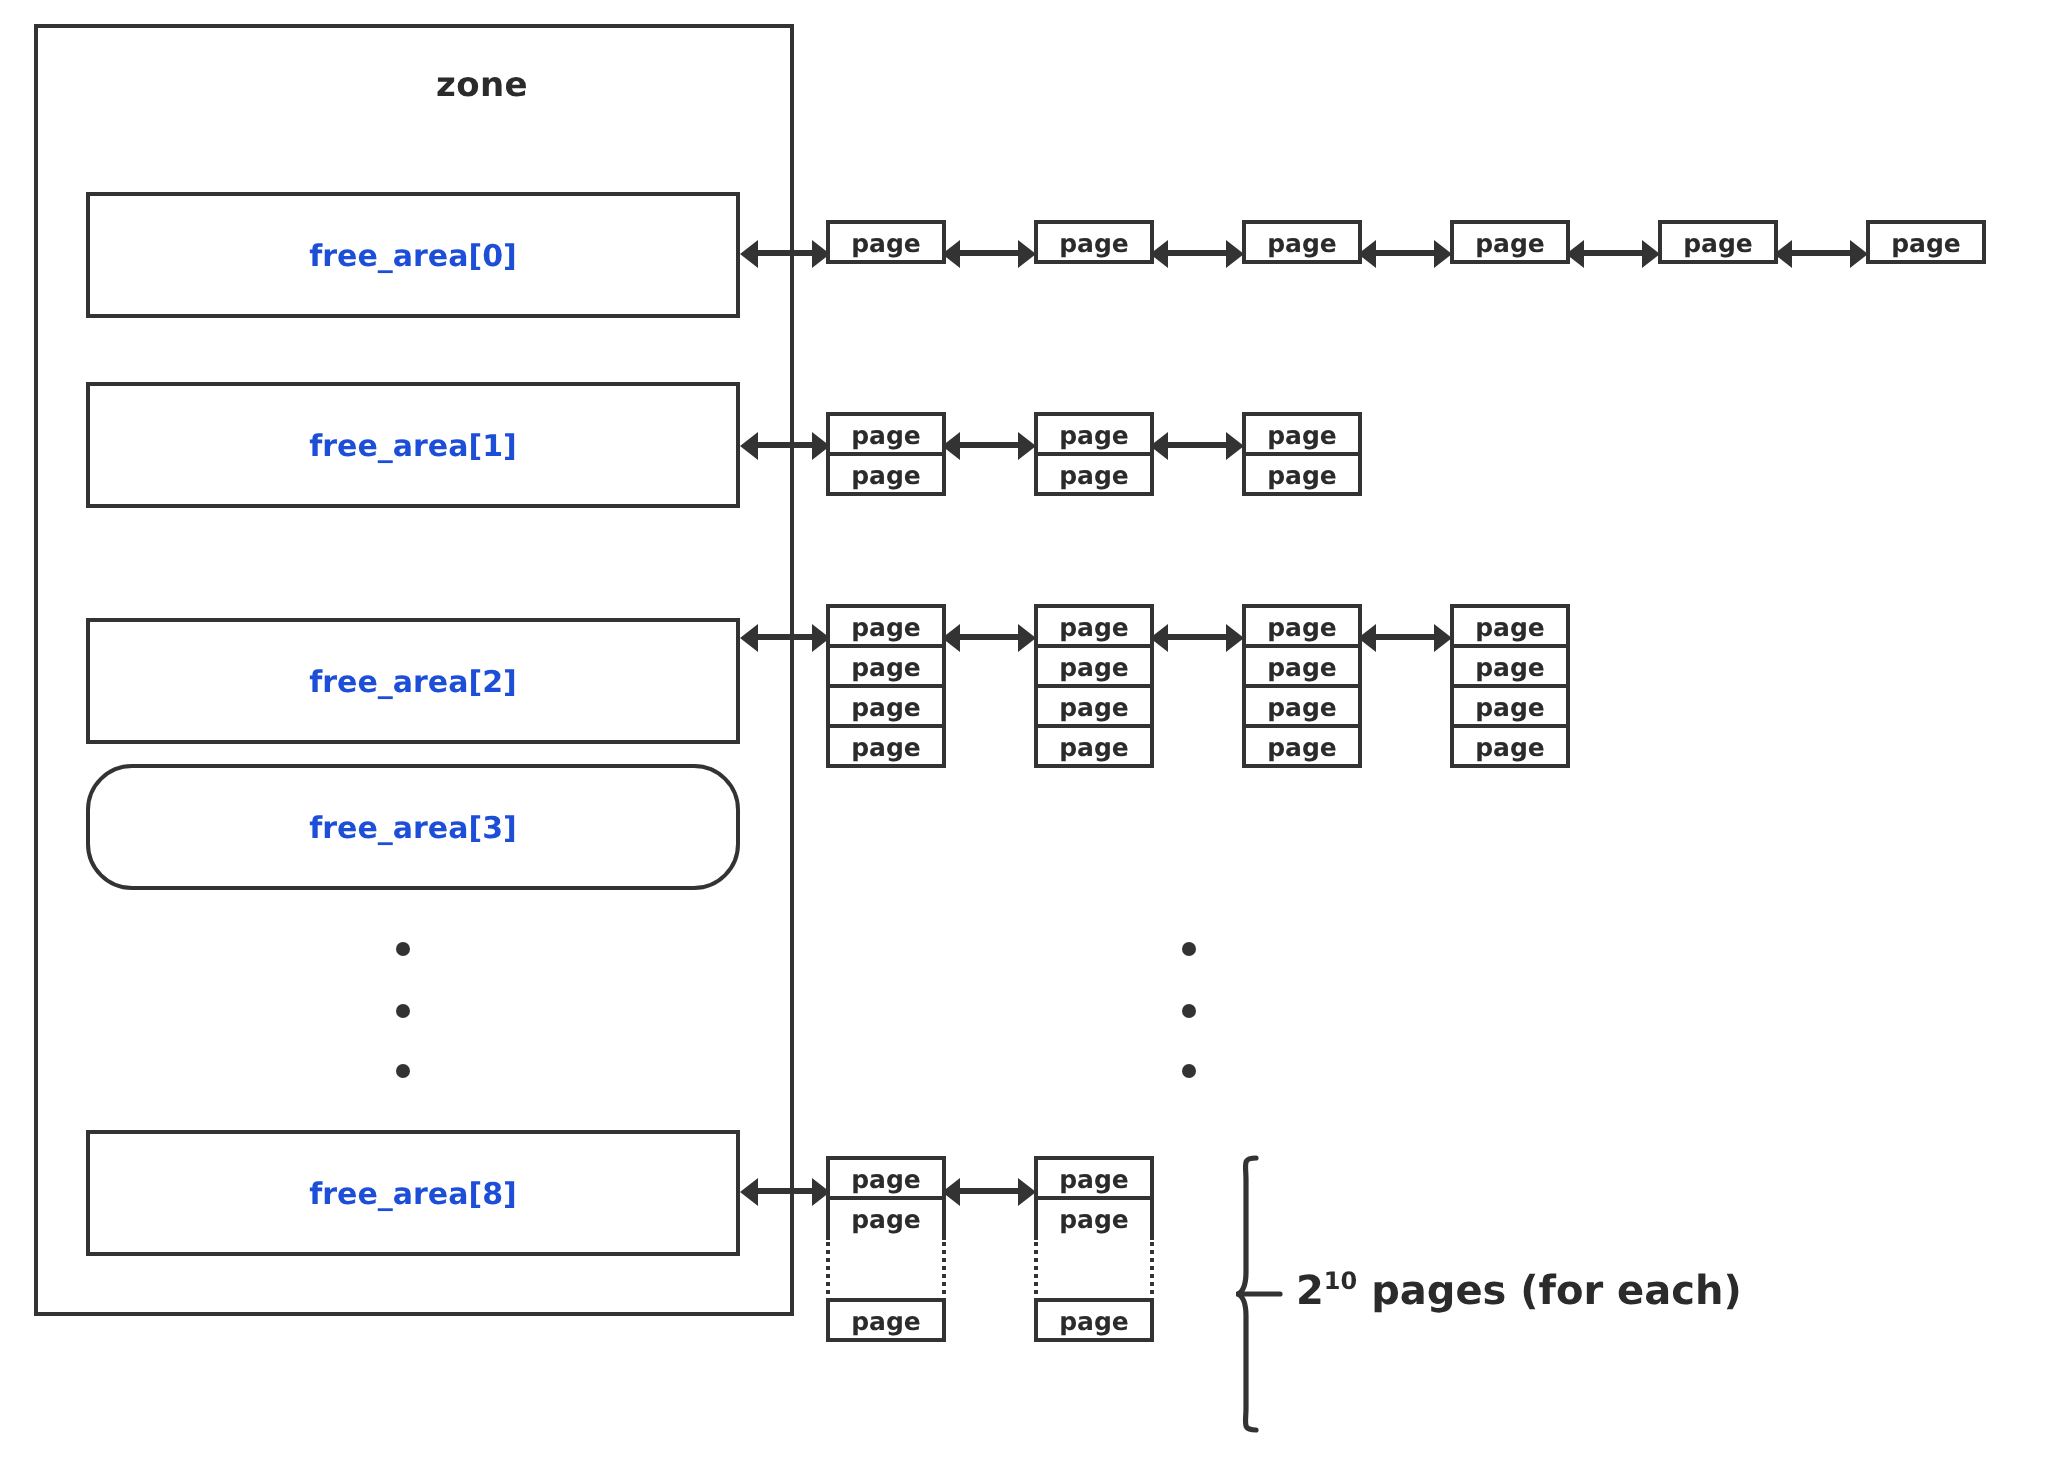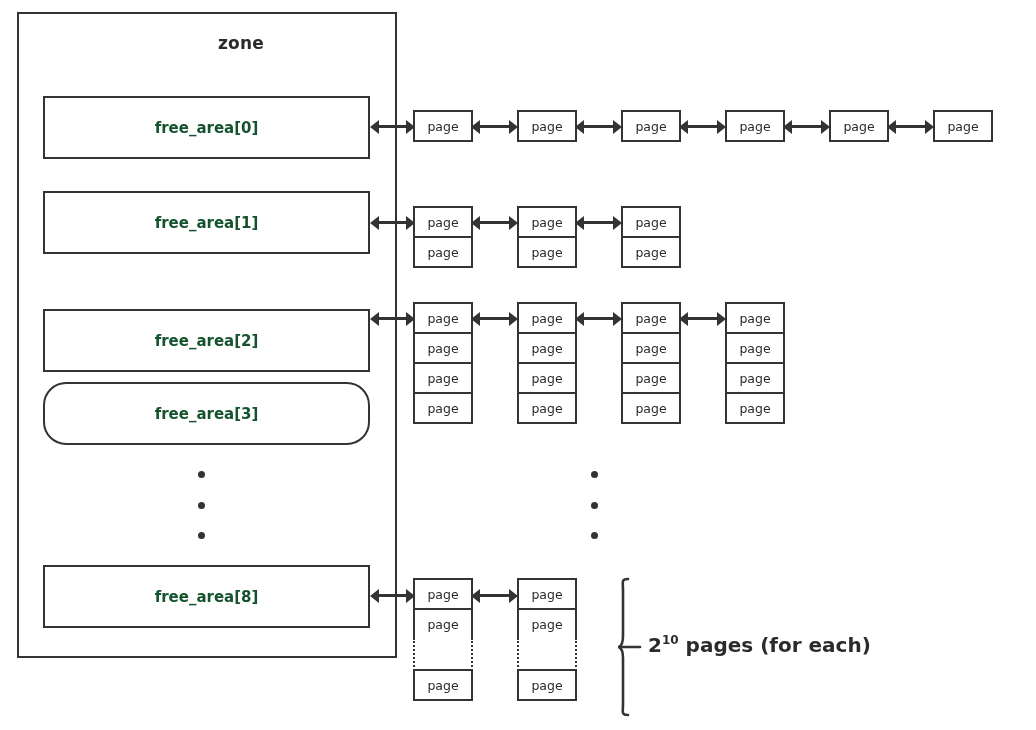--- a/index.html
+++ b/index.html
@@ -50,21 +50,21 @@
     border: 2px solid #333333;
     box-sizing: border-box;
     background: #ffffff;
     display: flex;
     align-items: center;
     justify-content: center;
   }
   .free-area-label {
     font-size: 15px;
     font-weight: bold;
-    color: #14532d;
+    color: #1d4ed8;
   }
 
   
   .vdots {
     position: absolute;
     width: 14px;
     display: flex;
     flex-direction: column;
     align-items: center;
     justify-content: space-between;
@@ -78,29 +78,29 @@
     background: #333333;
   }
 
   
   .stack {
     position: absolute;
     width: 60px;
   }
   .page-cell {
     width: 60px;
-    height: 32px;
+    height: 22px;
     border: 2px solid #333333;
     box-sizing: border-box;
     background: #ffffff;
     display: flex;
     align-items: center;
     justify-content: center;
     font-size: 12.5px;
-    font-weight: normal;
+    font-weight: bold;
     color: #2b2b2b;
     margin-top: -2px;
   }
   .page-cell:first-child { margin-top: 0; }
   .page-gap {
     width: 60px;
     height: 33px;
     box-sizing: border-box;
     border-left: 2px dotted #333333;
     border-right: 2px dotted #333333;

